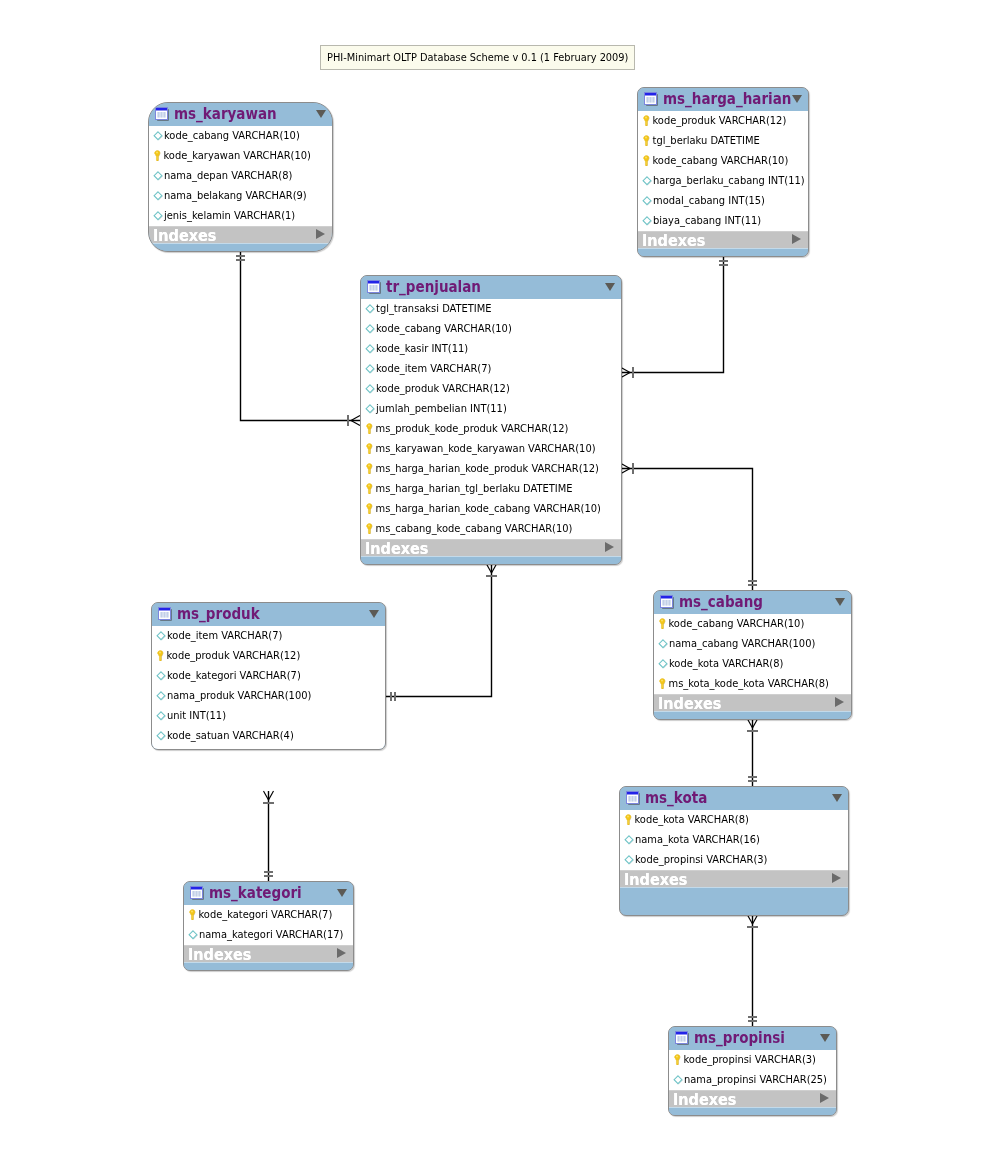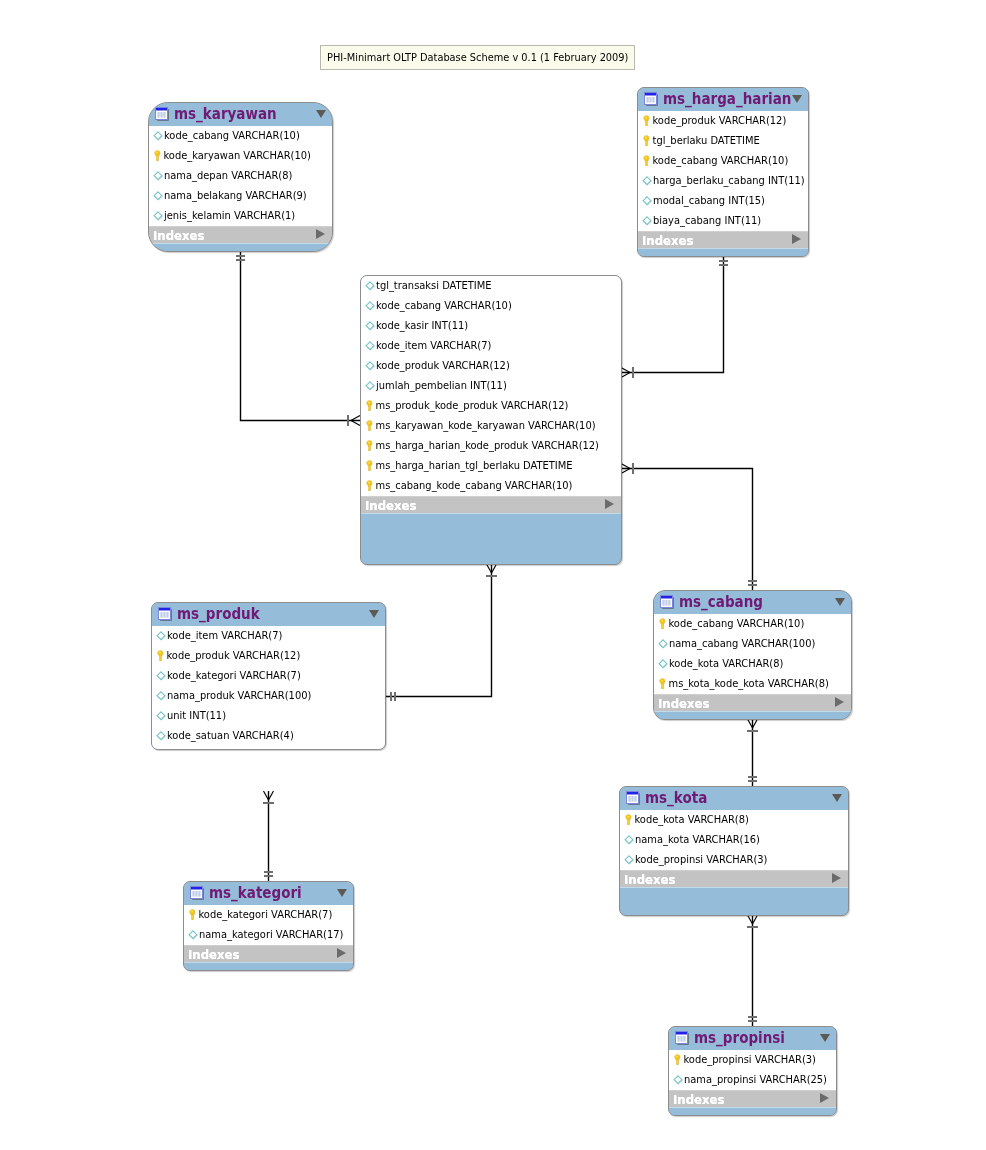--- a/index.html
+++ b/index.html
@@ -26,21 +26,21 @@
            border-left:5px solid transparent;border-right:5px solid transparent;
            border-top:8px solid #5c5a55;}
 .tbl-body{background:#ffffff;}
 .row{height:20px;display:flex;align-items:center;white-space:nowrap;}
 .row .ricon{width:10px;height:10px;margin-left:4px;margin-right:1px;flex:none;display:block;line-height:0;}
 .row .ricon.key{width:11px;height:11px;margin-left:3px;margin-right:0.5px;position:relative;top:-1px;}
 .row .ricon svg,.tbl-icon svg{display:block;}
 .row .rlabel{font-size:11px;color:#000;line-height:11px;position:relative;top:-1px;}
 .idx{height:16px;background:#c3c3c3;border-top:1px solid #cfcfcf;
      display:flex;align-items:center;position:relative;}
-.idx .ilabel{font-size:13px;font-weight:bold;color:#ffffff;margin-left:4px;
+.idx .ilabel{font-size:16px;font-weight:bold;color:#ffffff;margin-left:4px;
              text-shadow:0 0 0 #fff;}
 .idx .icaret{position:absolute;right:7px;top:1.5px;width:0;height:0;
              border-top:5.2px solid transparent;border-bottom:5.2px solid transparent;
              border-left:9px solid #6b6b6b;}
 .tbl-foot{height:8px;background:#95bcd8;border-top:1px solid #c3daea;box-sizing:border-box;}
 
 
 #rels{position:absolute;left:0;top:0;width:986px;height:1150px;
       pointer-events:none;}
 </style>
@@ -271,20 +271,35 @@
             <span class="rlabel">biaya_cabang INT(11)</span>
           </div>
         </div>
         <div class="idx">
           <span class="ilabel">Indexes</span>
           <span class="icaret"></span>
         </div>
         <div class="tbl-foot"></div>
       </div>
       <div class="tbl" id="tbl-tr_penjualan" style="left: 360px; top: 275px; width: 262px; height: 290px;">
+        <div class="tbl-hdr">
+          <span class="tbl-icon">
+            <svg viewBox="0 0 14 14" width="14" height="14">
+              <rect x="2.2" y="2.2" width="11.5" height="11.5" fill="#3d3d3d" opacity="0.75"></rect>
+              <rect x="0.5" y="0.5" width="12" height="12" fill="#ffffff" stroke="#7c86dd" stroke-width="1"></rect>
+              <rect x="1" y="1" width="11" height="2.5" fill="#2323e8"></rect>
+              <rect x="2.4" y="5.0" width="8.2" height="5.6" fill="#ffffff"></rect>
+              <rect x="2.4" y="5.0" width="2.3" height="5.6" fill="#c2cfe8"></rect>
+              <rect x="5.35" y="5.0" width="2.3" height="5.6" fill="#c2cfe8"></rect>
+              <rect x="8.3" y="5.0" width="2.3" height="5.6" fill="#c2cfe8"></rect>
+            </svg>
+          </span>
+          <span class="tname">tr_penjualan</span>
+          <span class="tbl-caret"></span>
+        </div>
         <div class="tbl-body">
           <div class="row">
             <span class="ricon">
               <svg viewBox="0 0 10 10" width="10" height="10">
                 <path d="M5.6 1.5 L9.4 5.3 L5.6 9.1 L1.8 5.3 Z" fill="none" stroke="#c6cacb" stroke-width="1.0" opacity="0.6"></path>
                 <path d="M5.0 0.8 L8.9 4.7 L5.0 8.6 L1.1 4.7 Z" fill="#ffffff" stroke="#72c5c8" stroke-width="1.1"></path>
               </svg>
             </span>
             <span class="rlabel">tgl_transaksi DATETIME</span>
           </div>
@@ -381,20 +396,34 @@
                 <g transform="translate(0.5,0.45)">
                   <path d="M5.4 0.6 C6.95 0.6 7.95 1.6 7.95 3.0 C7.95 3.85 7.6 4.5 7.1 4.9 L7.1 5.6 L6.35 5.95 L6.35 10.25 C6.35 10.75 5.95 11.0 5.4 11.0 C4.85 11.0 4.45 10.75 4.45 10.25 L4.45 5.95 L3.7 5.6 L3.7 4.9 C3.2 4.5 2.85 3.85 2.85 3.0 C2.85 1.6 3.85 0.6 5.4 0.6 Z" fill="#aab0b8" opacity="0.40"></path>
                 </g>
                 <path d="M5.4 0.6 C6.95 0.6 7.95 1.6 7.95 3.0 C7.95 3.85 7.6 4.5 7.1 4.9 L7.1 5.6 L6.35 5.95 L6.35 10.25 C6.35 10.75 5.95 11.0 5.4 11.0 C4.85 11.0 4.45 10.75 4.45 10.25 L4.45 5.95 L3.7 5.6 L3.7 4.9 C3.2 4.5 2.85 3.85 2.85 3.0 C2.85 1.6 3.85 0.6 5.4 0.6 Z" fill="#f3c61a" stroke="#e0ad07" stroke-width="0.4"></path>
                 <path d="M2.55 2.3 L3.55 2.3 L3.55 3.9 L2.55 3.9 Z" fill="#f3c61a"></path>
                 <ellipse cx="5.0" cy="2.5" rx="0.85" ry="0.95" fill="#fbe570"></ellipse>
                 <rect x="4.75" y="6.2" width="0.85" height="3.6" fill="#fbe06a" opacity="0.65"></rect>
               </svg>
             </span>
             <span class="rlabel">ms_harga_harian_tgl_berlaku DATETIME</span>
+          </div>
+          <div class="row">
+            <span class="ricon key">
+              <svg viewBox="0 0 11 11" width="11" height="11">
+                <g transform="translate(0.5,0.45)">
+                  <path d="M5.4 0.6 C6.95 0.6 7.95 1.6 7.95 3.0 C7.95 3.85 7.6 4.5 7.1 4.9 L7.1 5.6 L6.35 5.95 L6.35 10.25 C6.35 10.75 5.95 11.0 5.4 11.0 C4.85 11.0 4.45 10.75 4.45 10.25 L4.45 5.95 L3.7 5.6 L3.7 4.9 C3.2 4.5 2.85 3.85 2.85 3.0 C2.85 1.6 3.85 0.6 5.4 0.6 Z" fill="#aab0b8" opacity="0.40"></path>
+                </g>
+                <path d="M5.4 0.6 C6.95 0.6 7.95 1.6 7.95 3.0 C7.95 3.85 7.6 4.5 7.1 4.9 L7.1 5.6 L6.35 5.95 L6.35 10.25 C6.35 10.75 5.95 11.0 5.4 11.0 C4.85 11.0 4.45 10.75 4.45 10.25 L4.45 5.95 L3.7 5.6 L3.7 4.9 C3.2 4.5 2.85 3.85 2.85 3.0 C2.85 1.6 3.85 0.6 5.4 0.6 Z" fill="#f3c61a" stroke="#e0ad07" stroke-width="0.4"></path>
+                <path d="M2.55 2.3 L3.55 2.3 L3.55 3.9 L2.55 3.9 Z" fill="#f3c61a"></path>
+                <ellipse cx="5.0" cy="2.5" rx="0.85" ry="0.95" fill="#fbe570"></ellipse>
+                <rect x="4.75" y="6.2" width="0.85" height="3.6" fill="#fbe06a" opacity="0.65"></rect>
+              </svg>
+            </span>
+            <span class="rlabel">ms_harga_harian_kode_cabang VARCHAR(10)</span>
           </div>
           <div class="row">
             <span class="ricon key">
               <svg viewBox="0 0 11 11" width="11" height="11">
                 <g transform="translate(0.5,0.45)">
                   <path d="M5.4 0.6 C6.95 0.6 7.95 1.6 7.95 3.0 C7.95 3.85 7.6 4.5 7.1 4.9 L7.1 5.6 L6.35 5.95 L6.35 10.25 C6.35 10.75 5.95 11.0 5.4 11.0 C4.85 11.0 4.45 10.75 4.45 10.25 L4.45 5.95 L3.7 5.6 L3.7 4.9 C3.2 4.5 2.85 3.85 2.85 3.0 C2.85 1.6 3.85 0.6 5.4 0.6 Z" fill="#aab0b8" opacity="0.40"></path>
                 </g>
                 <path d="M5.4 0.6 C6.95 0.6 7.95 1.6 7.95 3.0 C7.95 3.85 7.6 4.5 7.1 4.9 L7.1 5.6 L6.35 5.95 L6.35 10.25 C6.35 10.75 5.95 11.0 5.4 11.0 C4.85 11.0 4.45 10.75 4.45 10.25 L4.45 5.95 L3.7 5.6 L3.7 4.9 C3.2 4.5 2.85 3.85 2.85 3.0 C2.85 1.6 3.85 0.6 5.4 0.6 Z" fill="#f3c61a" stroke="#e0ad07" stroke-width="0.4"></path>
                 <path d="M2.55 2.3 L3.55 2.3 L3.55 3.9 L2.55 3.9 Z" fill="#f3c61a"></path>
                 <ellipse cx="5.0" cy="2.5" rx="0.85" ry="0.95" fill="#fbe570"></ellipse>
@@ -500,21 +529,21 @@
             </span>
             <span class="rlabel">ms_kategori_kode_kategori VARCHAR(7)</span>
           </div>
         </div>
         <div class="idx">
           <span class="ilabel">Indexes</span>
           <span class="icaret"></span>
         </div>
         <div class="tbl-foot"></div>
       </div>
-      <div class="tbl" id="tbl-ms_cabang" style="left: 653px; top: 590px; width: 199px; height: 130px; border-radius: 12px;">
+      <div class="tbl" id="tbl-ms_cabang" style="left: 653px; top: 590px; width: 199px; height: 130px;">
         <div class="tbl-hdr">
           <span class="tbl-icon">
             <svg viewBox="0 0 14 14" width="14" height="14">
               <rect x="2.2" y="2.2" width="11.5" height="11.5" fill="#3d3d3d" opacity="0.75"></rect>
               <rect x="0.5" y="0.5" width="12" height="12" fill="#ffffff" stroke="#7c86dd" stroke-width="1"></rect>
               <rect x="1" y="1" width="11" height="2.5" fill="#2323e8"></rect>
               <rect x="2.4" y="5.0" width="8.2" height="5.6" fill="#ffffff"></rect>
               <rect x="2.4" y="5.0" width="2.3" height="5.6" fill="#c2cfe8"></rect>
               <rect x="5.35" y="5.0" width="2.3" height="5.6" fill="#c2cfe8"></rect>
               <rect x="8.3" y="5.0" width="2.3" height="5.6" fill="#c2cfe8"></rect>

